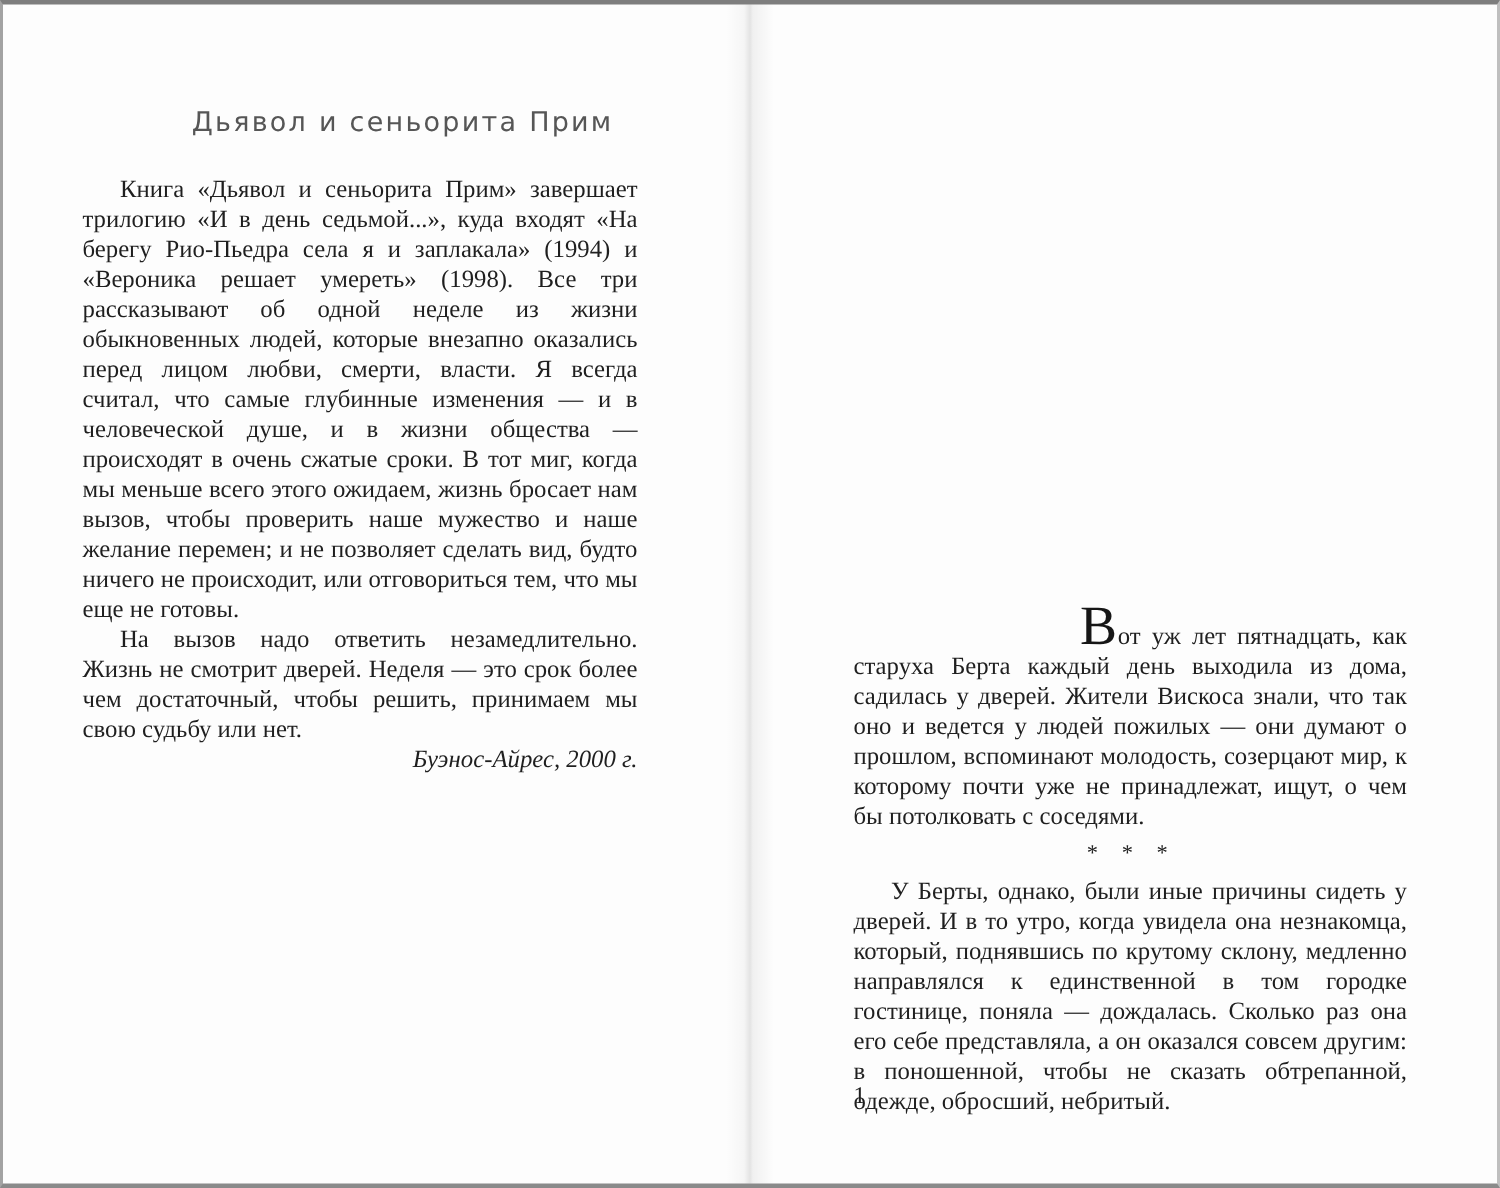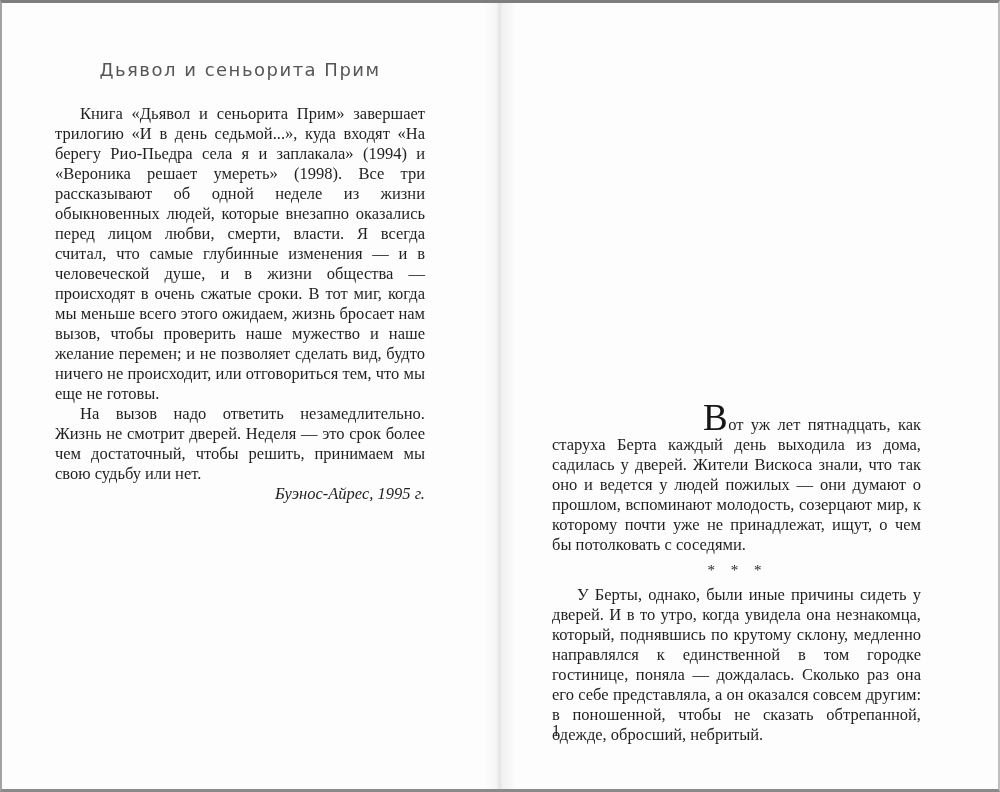--- a/index.html
+++ b/index.html
@@ -35,26 +35,26 @@
       rgba(0,0,0,0.10) 50%,
       rgba(0,0,0,0.05) 56%,
       rgba(0,0,0,0.0) 100%);
   }
   .page {
     position: absolute;
     top: 0;
     height: 100%;
   }
   .page-left  { left: 53px;  width: 370px; }
-  .page-right { left: 550px; width: 369px; }
+  .page-right { left: 567px; width: 369px; }
 
   .running-title {
-    margin: 4px;
+    margin: 16px;
     padding-top: 52px;
-    text-align: center;
+    text-align: right;
     font-family: "DejaVu Sans", sans-serif;
     font-weight: normal;
     font-size: 18px;
     line-height: 22px;
     letter-spacing: 1.5px;
     color: #565656;
   }
   .body-text {
     margin: 0;
     font-size: 16.5px;
@@ -108,21 +108,21 @@
 <body>
 
 <div class="book-spread">
 
   <div class="gutter"></div>
 
   <div class="page page-left">
     <h1 class="running-title">Дьявол и сеньорита Прим</h1>
     <p class="body-text para-first">Книга «Дьявол и сеньорита Прим» завершает трилогию «И в день седьмой...», куда входят «На берегу Рио-Пьедра села я и заплакала» (1994) и «Вероника решает умереть» (1998). Все три рассказывают об одной неделе из жизни обыкновенных людей, которые внезапно оказались перед лицом любви, смерти, власти. Я всегда считал, что самые глубинные изменения — и в человеческой душе, и в жизни общества — происходят в очень сжатые сроки. В тот миг, когда мы меньше всего этого ожидаем, жизнь бросает нам вызов, чтобы проверить наше мужество и наше желание перемен; и не позволяет сделать вид, будто ничего не происходит, или отговориться тем, что мы еще не готовы.</p>
     <p class="body-text">На вызов надо ответить незамедлительно. Жизнь не смотрит дверей. Неделя — это срок более чем достаточный, чтобы решить, принимаем мы свою судьбу или нет.</p>
-    <p class="dateline">Буэнос-Айрес, 1995 г.</p>
+    <p class="dateline">Буэнос-Айрес, 2000 г.</p>
   </div>
 
   <div class="page page-right">
     <p class="body-text opening-para"><span class="drop-cap">В</span><span>от уж лет пятнадцать, как старуха Берта каждый день выходила из дома, садилась у дверей. Жители Вискоса знали, что так оно и ведется у людей пожилых — они думают о прошлом, вспоминают молодость, созерцают мир, к которому почти уже не принадлежат, ищут, о чем бы потолковать с соседями.</span></p>
     <p class="body-text separator">* * *</p>
     <p class="body-text">У Берты, однако, были иные причины сидеть у дверей. И в то утро, когда увидела она незнакомца, который, поднявшись по крутому склону, медленно направлялся к единственной в том городке гостинице, поняла — дождалась. Сколько раз она его себе представляла, а он оказался совсем другим: в поношенной, чтобы не сказать обтрепанной, одежде, обросший, небритый.</p>
     <div class="page-number">1</div>
   </div>
 
 </div>

